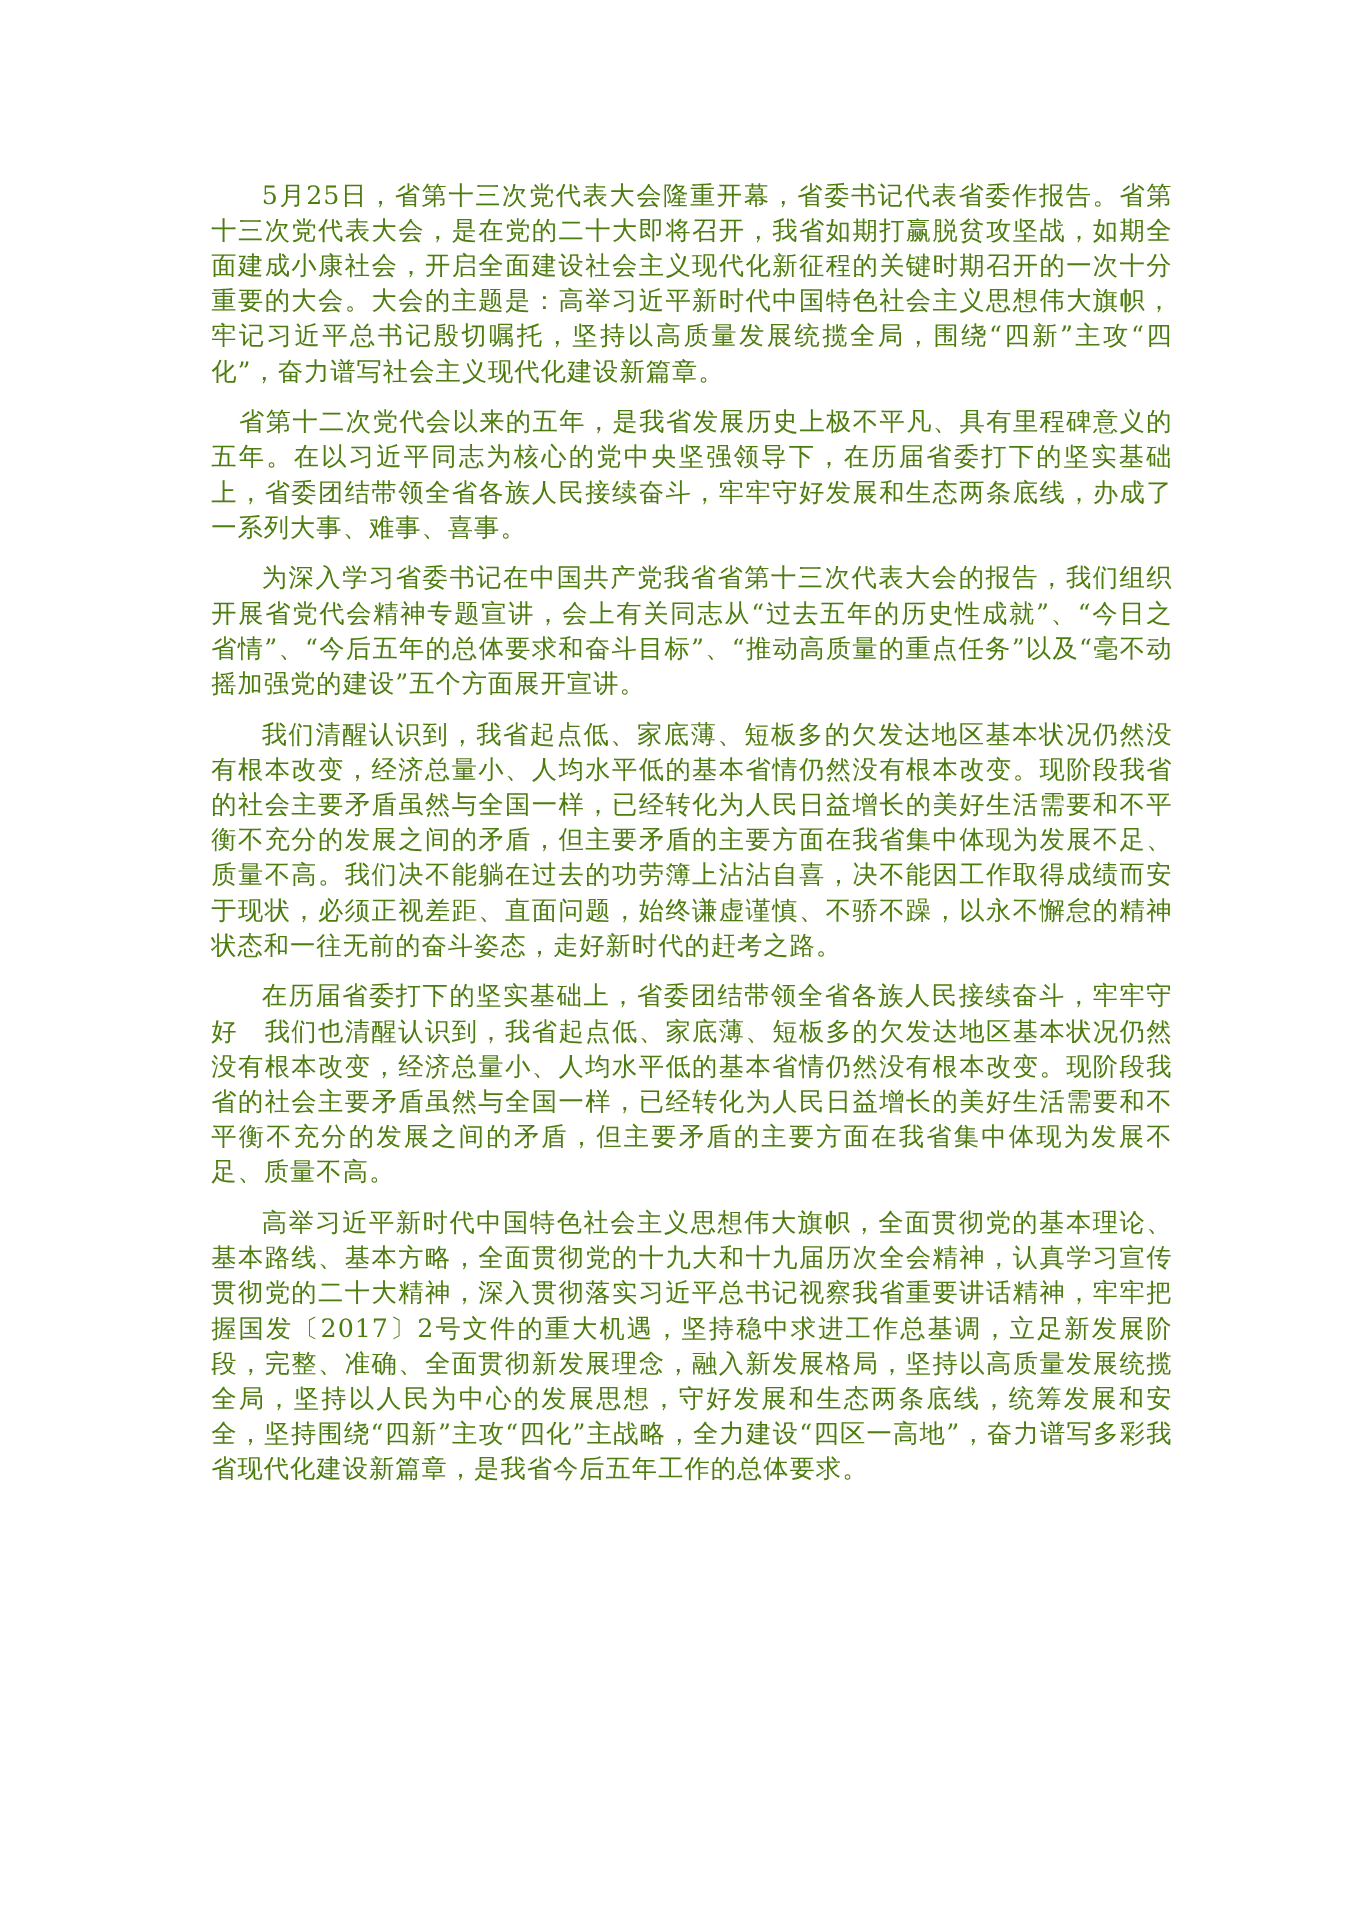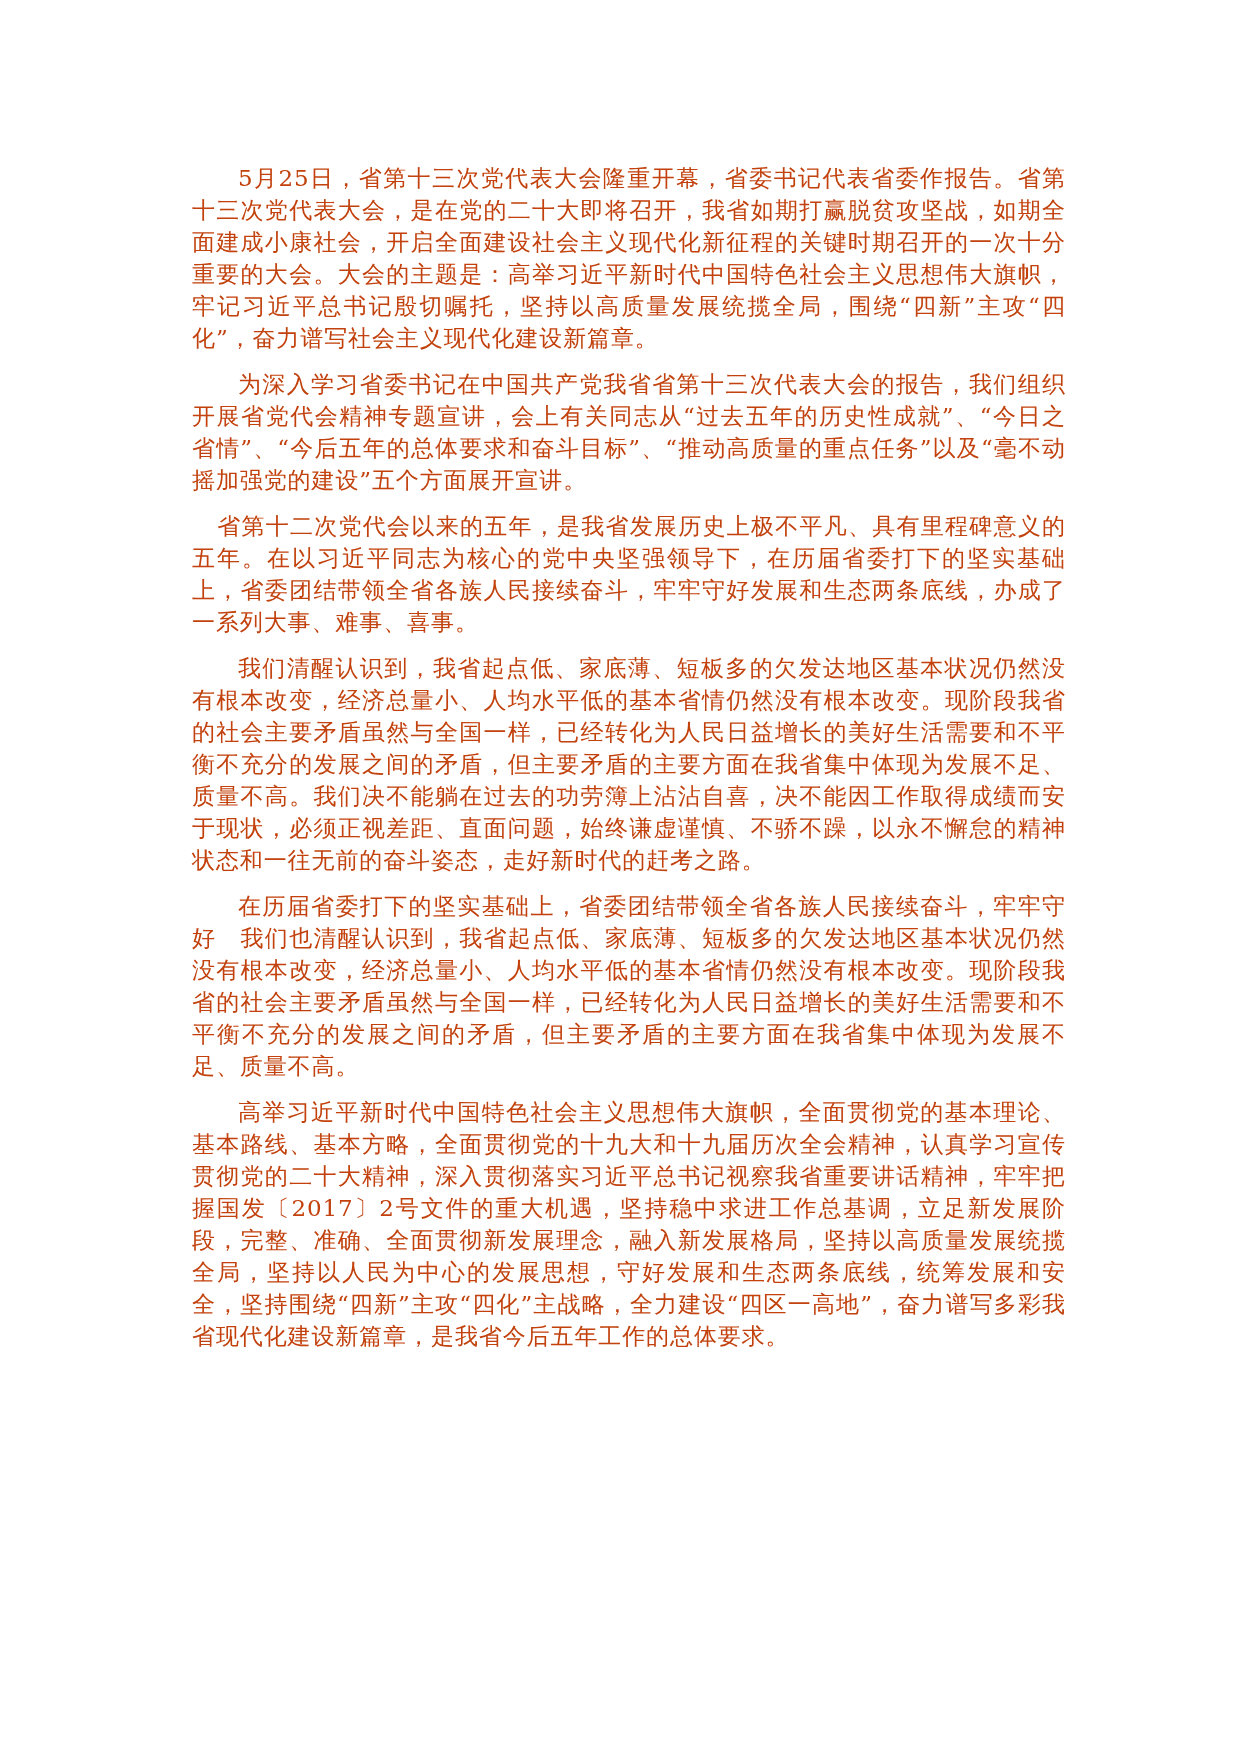--- a/index.html
+++ b/index.html
@@ -14,36 +14,36 @@
       overflow: hidden;
     }
     .page {
       position: absolute;
       left: 192px;
       top: 162px;
       width: 874px;
       font-family: "DejaVu Serif", "Liberation Serif", serif;
       font-size: 23px;
       line-height: 32px;
-      color: #c2410c;
+      color: #4d7c0f;
       letter-spacing: 0.9px;
     }
     .para {
       margin: 0 0 14px 0;
       text-align: justify;
       text-indent: 2em;
       word-break: break-all;
     }
     .para.small-indent {
       text-indent: 1.1em;
     }
   </style>
 </head>
 <body>
 
 <div class="page">
   <p class="para">5月25日，省第十三次党代表大会隆重开幕，省委书记代表省委作报告。省第十三次党代表大会，是在党的二十大即将召开，我省如期打赢脱贫攻坚战，如期全面建成小康社会，开启全面建设社会主义现代化新征程的关键时期召开的一次十分重要的大会。大会的主题是：高举习近平新时代中国特色社会主义思想伟大旗帜，牢记习近平总书记殷切嘱托，坚持以高质量发展统揽全局，围绕“四新”主攻“四化”，奋力谱写社会主义现代化建设新篇章。</p>
+  <p class="para small-indent">省第十二次党代会以来的五年，是我省发展历史上极不平凡、具有里程碑意义的五年。在以习近平同志为核心的党中央坚强领导下，在历届省委打下的坚实基础上，省委团结带领全省各族人民接续奋斗，牢牢守好发展和生态两条底线，办成了一系列大事、难事、喜事。</p>
   <p class="para">为深入学习省委书记在中国共产党我省省第十三次代表大会的报告，我们组织开展省党代会精神专题宣讲，会上有关同志从“过去五年的历史性成就”、“今日之省情”、“今后五年的总体要求和奋斗目标”、“推动高质量的重点任务”以及“毫不动摇加强党的建设”五个方面展开宣讲。</p>
-  <p class="para small-indent">省第十二次党代会以来的五年，是我省发展历史上极不平凡、具有里程碑意义的五年。在以习近平同志为核心的党中央坚强领导下，在历届省委打下的坚实基础上，省委团结带领全省各族人民接续奋斗，牢牢守好发展和生态两条底线，办成了一系列大事、难事、喜事。</p>
   <p class="para">我们清醒认识到，我省起点低、家底薄、短板多的欠发达地区基本状况仍然没有根本改变，经济总量小、人均水平低的基本省情仍然没有根本改变。现阶段我省的社会主要矛盾虽然与全国一样，已经转化为人民日益增长的美好生活需要和不平衡不充分的发展之间的矛盾，但主要矛盾的主要方面在我省集中体现为发展不足、质量不高。我们决不能躺在过去的功劳簿上沾沾自喜，决不能因工作取得成绩而安于现状，必须正视差距、直面问题，始终谦虚谨慎、不骄不躁，以永不懈怠的精神状态和一往无前的奋斗姿态，走好新时代的赶考之路。</p>
   <p class="para">在历届省委打下的坚实基础上，省委团结带领全省各族人民接续奋斗，牢牢守好　我们也清醒认识到，我省起点低、家底薄、短板多的欠发达地区基本状况仍然没有根本改变，经济总量小、人均水平低的基本省情仍然没有根本改变。现阶段我省的社会主要矛盾虽然与全国一样，已经转化为人民日益增长的美好生活需要和不平衡不充分的发展之间的矛盾，但主要矛盾的主要方面在我省集中体现为发展不足、质量不高。</p>
   <p class="para">高举习近平新时代中国特色社会主义思想伟大旗帜，全面贯彻党的基本理论、基本路线、基本方略，全面贯彻党的十九大和十九届历次全会精神，认真学习宣传贯彻党的二十大精神，深入贯彻落实习近平总书记视察我省重要讲话精神，牢牢把握国发〔2017〕2号文件的重大机遇，坚持稳中求进工作总基调，立足新发展阶段，完整、准确、全面贯彻新发展理念，融入新发展格局，坚持以高质量发展统揽全局，坚持以人民为中心的发展思想，守好发展和生态两条底线，统筹发展和安全，坚持围绕“四新”主攻“四化”主战略，全力建设“四区一高地”，奋力谱写多彩我省现代化建设新篇章，是我省今后五年工作的总体要求。</p>
 </div>
 
 </body></html>

